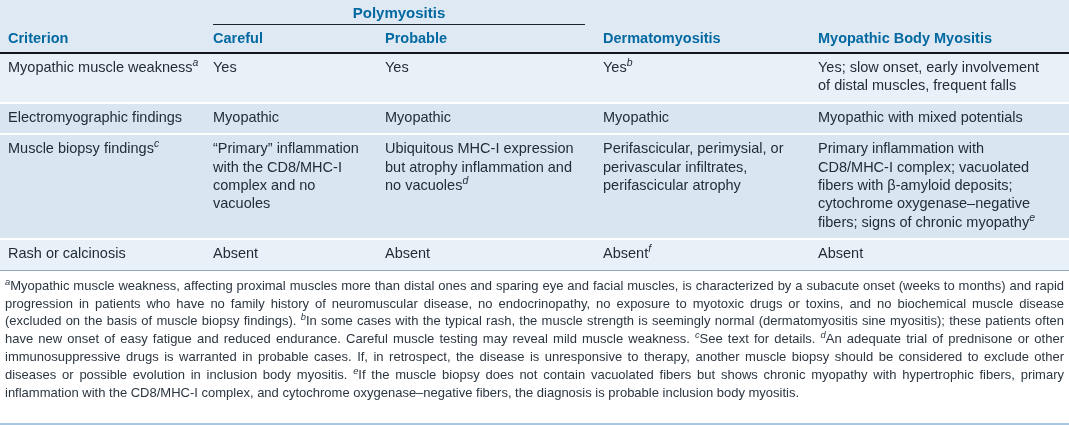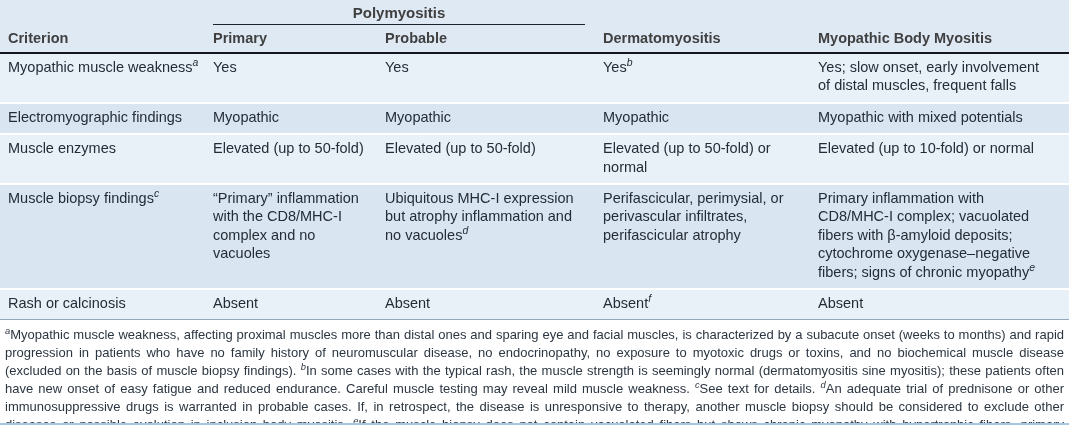--- a/index.html
+++ b/index.html
@@ -17,21 +17,21 @@
     background: #ffffff;
   }
   table.criteria {
     width: 1069px;
     table-layout: fixed;
     border-collapse: collapse;
   }
   
   thead td, thead th {
     background: #dfe9f4;
-    color: #404040;
+    color: #0369a1;
     vertical-align: bottom;
     text-align: left;
     font-weight: bold;
     padding: 0;
   }
   tr.group-row td { padding-top: 4px; height: 24px; }
   .group-span {
     margin-right: 18px;
     border-bottom: 1.5px solid #1c232e;
     text-align: center;
@@ -90,21 +90,21 @@
       <tr class="group-row">
         <td></td>
         <td colspan="2">
           <div class="group-span">Polymyositis</div>
         </td>
         <td></td>
         <td></td>
       </tr>
       <tr class="col-head-row">
         <th class="first">Criterion</th>
-        <th>Primary</th>
+        <th>Careful</th>
         <th>Probable</th>
         <th>Dermatomyositis</th>
         <th>Myopathic Body Myositis</th>
       </tr>
     </thead>
     <tbody>
 
       <tr class="shade-a">
         <td class="first"><span>Myopathic muscle weakness</span><sup class="fn">a</sup></td>
         <td><span>Yes</span><sup class="fn"></sup></td>
@@ -114,27 +114,20 @@
       </tr>
 
       <tr class="shade-b">
         <td class="first"><span>Electromyographic findings</span><sup class="fn"></sup></td>
         <td><span>Myopathic</span></td>
         <td><span>Myopathic</span></td>
         <td><span>Myopathic</span></td>
         <td><span>Myopathic with mixed potentials</span></td>
       </tr>
 
-      <tr class="shade-a">
-        <td class="first"><span>Muscle enzymes</span></td>
-        <td><span>Elevated (up to 50-fold)</span></td>
-        <td><span>Elevated (up to 50-fold)</span></td>
-        <td><span>Elevated (up to 50-fold) or normal</span></td>
-        <td><span>Elevated (up to 10-fold) or normal</span></td>
-      </tr>
 
       <tr class="shade-b">
         <td class="first"><span>Muscle biopsy findings</span><sup class="fn">c</sup></td>
         <td><span>“Primary” inflammation with the CD8/MHC-I complex and no vacuoles</span></td>
         <td><span>Ubiquitous MHC-I expression but atrophy inflammation and no vacuoles</span><sup class="fn">d</sup></td>
         <td><span>Perifascicular, perimysial, or perivascular infiltrates, perifascicular atrophy</span></td>
         <td><span>Primary inflammation with CD8/MHC-I complex; vacuolated fibers with β-amyloid deposits; cytochrome oxygenase–negative fibers; signs of chronic myopathy</span><sup class="fn">e</sup></td>
       </tr>
 
       <tr class="shade-a last">

